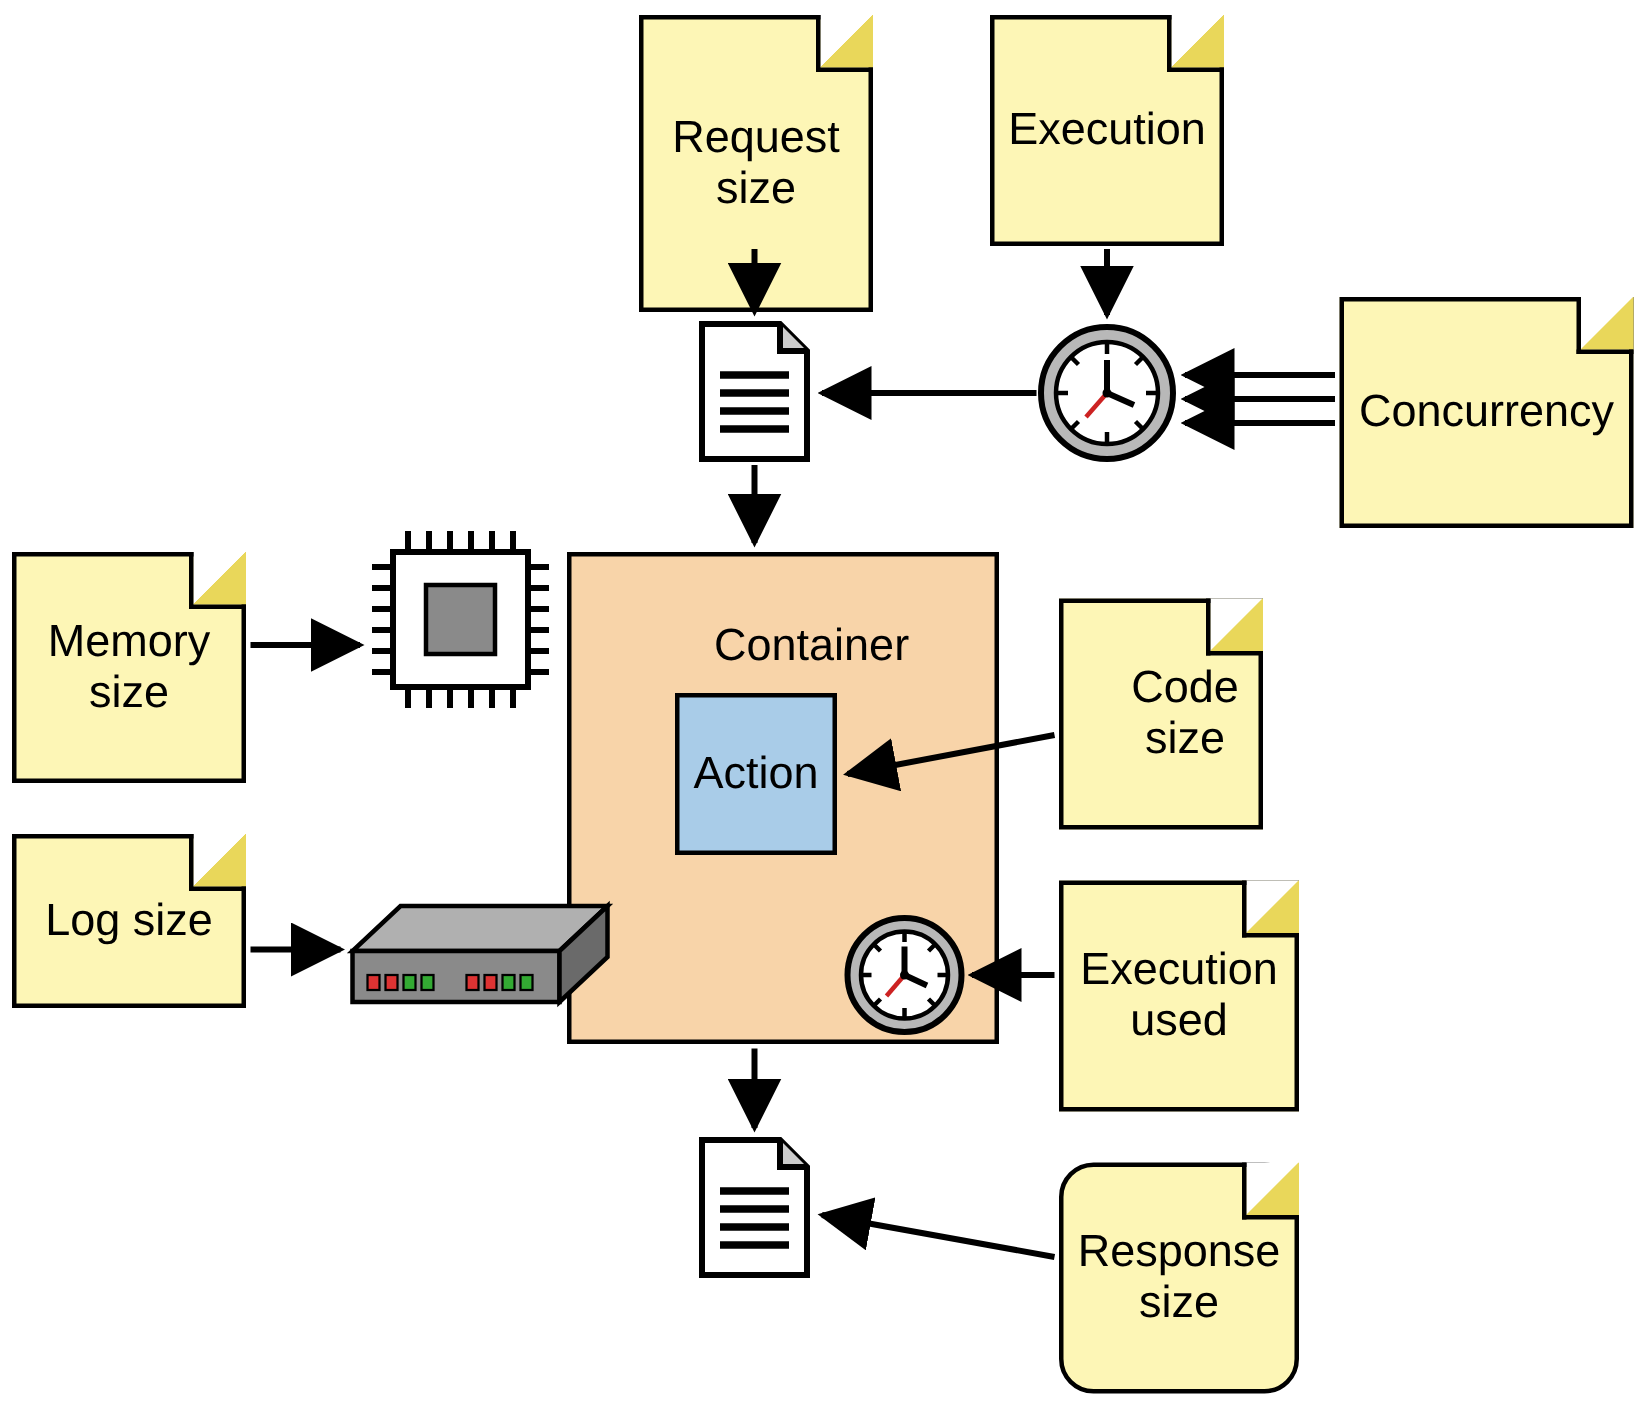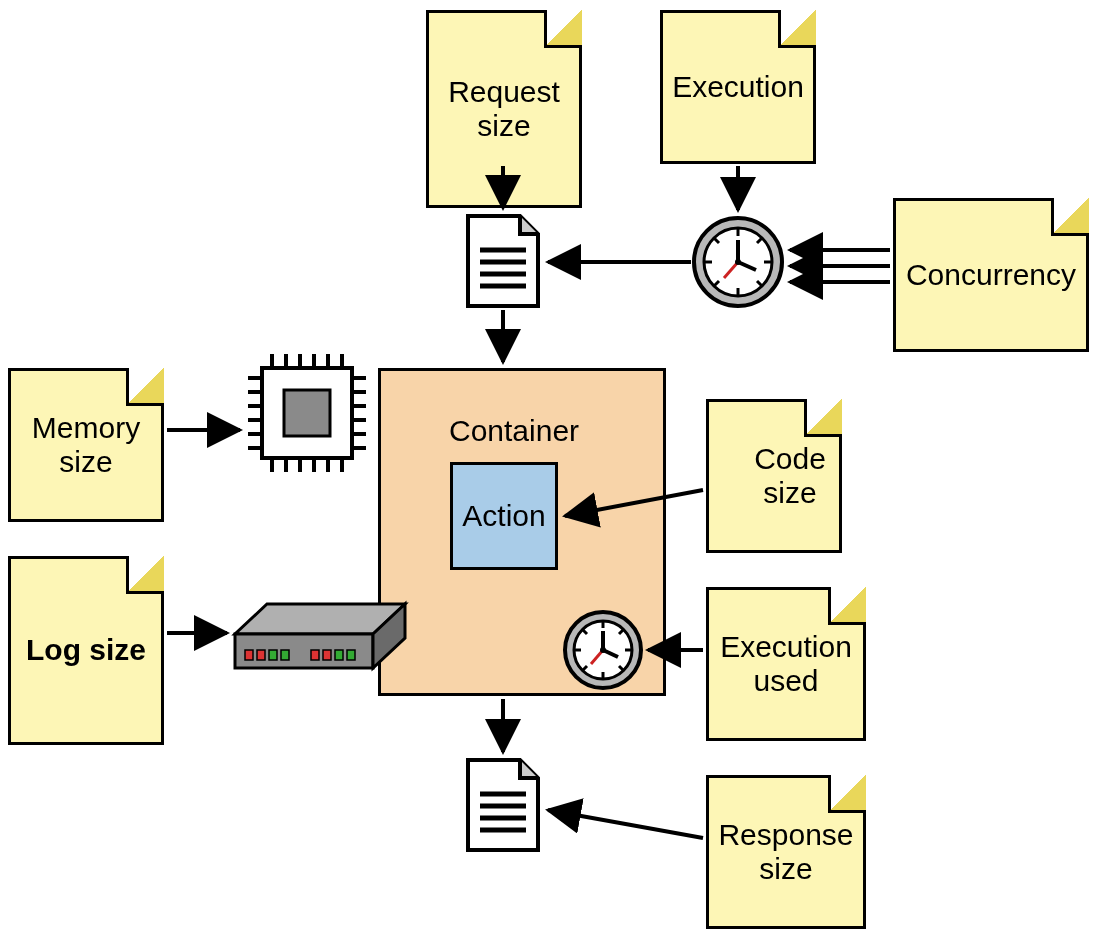--- a/index.html
+++ b/index.html
@@ -34,20 +34,21 @@
     border-bottom: 3px solid #000;
   }
   .container-box {
     position: absolute;
     background: #f8d4a9;
     border: 3px solid #000;
   }
   .container-label {
     position: absolute;
     font-size: 30px;
+    margin-left: 27px;
   }
   .action-box {
     position: absolute;
     background: #a9cce8;
     border: 3px solid #000;
     font-size: 30px;
     display: flex;
     align-items: center;
     justify-content: center;
   }
@@ -74,29 +75,29 @@
     <span class="fold"></span>
 </div>
 <div class="note" style="left:8px; top:368px; width:156px; height:154px;">
   <span>Memory size</span>
     <span class="fold"></span>
 </div>
 <div class="note" style="left:706px; top:399px; width:136px; height:154px;padding-left:38px;">
   <span>Code size</span>
     <span class="fold"></span>
 </div>
-<div class="note" style="left:8px; top:556px; width:156px; height:189px;font-weight:bold;">
+<div class="note" style="left:8px; top:556px; width:156px; height:116px;">
   <span>Log size</span>
     <span class="fold"></span>
 </div>
 <div class="note" style="left:706px; top:587px; width:160px; height:154px;">
   <span>Execution used</span>
     <span class="fold"></span>
 </div>
-<div class="note" style="left:706px; top:775px; width:160px; height:154px;">
+<div class="note" style="left:706px; top:775px; width:160px; height:154px;border-radius:23px;">
   <span>Response size</span>
     <span class="fold"></span>
 </div>
 
 <svg width="1098" height="939">
   <defs>
     <marker id="arrow" viewBox="0 0 12 12" refX="11" refY="6" markerWidth="9" markerHeight="9" orient="auto-start-reverse">
       <path d="M0,0 L12,6 L0,12 Z" fill="#000"></path>
     </marker>
   </defs>

